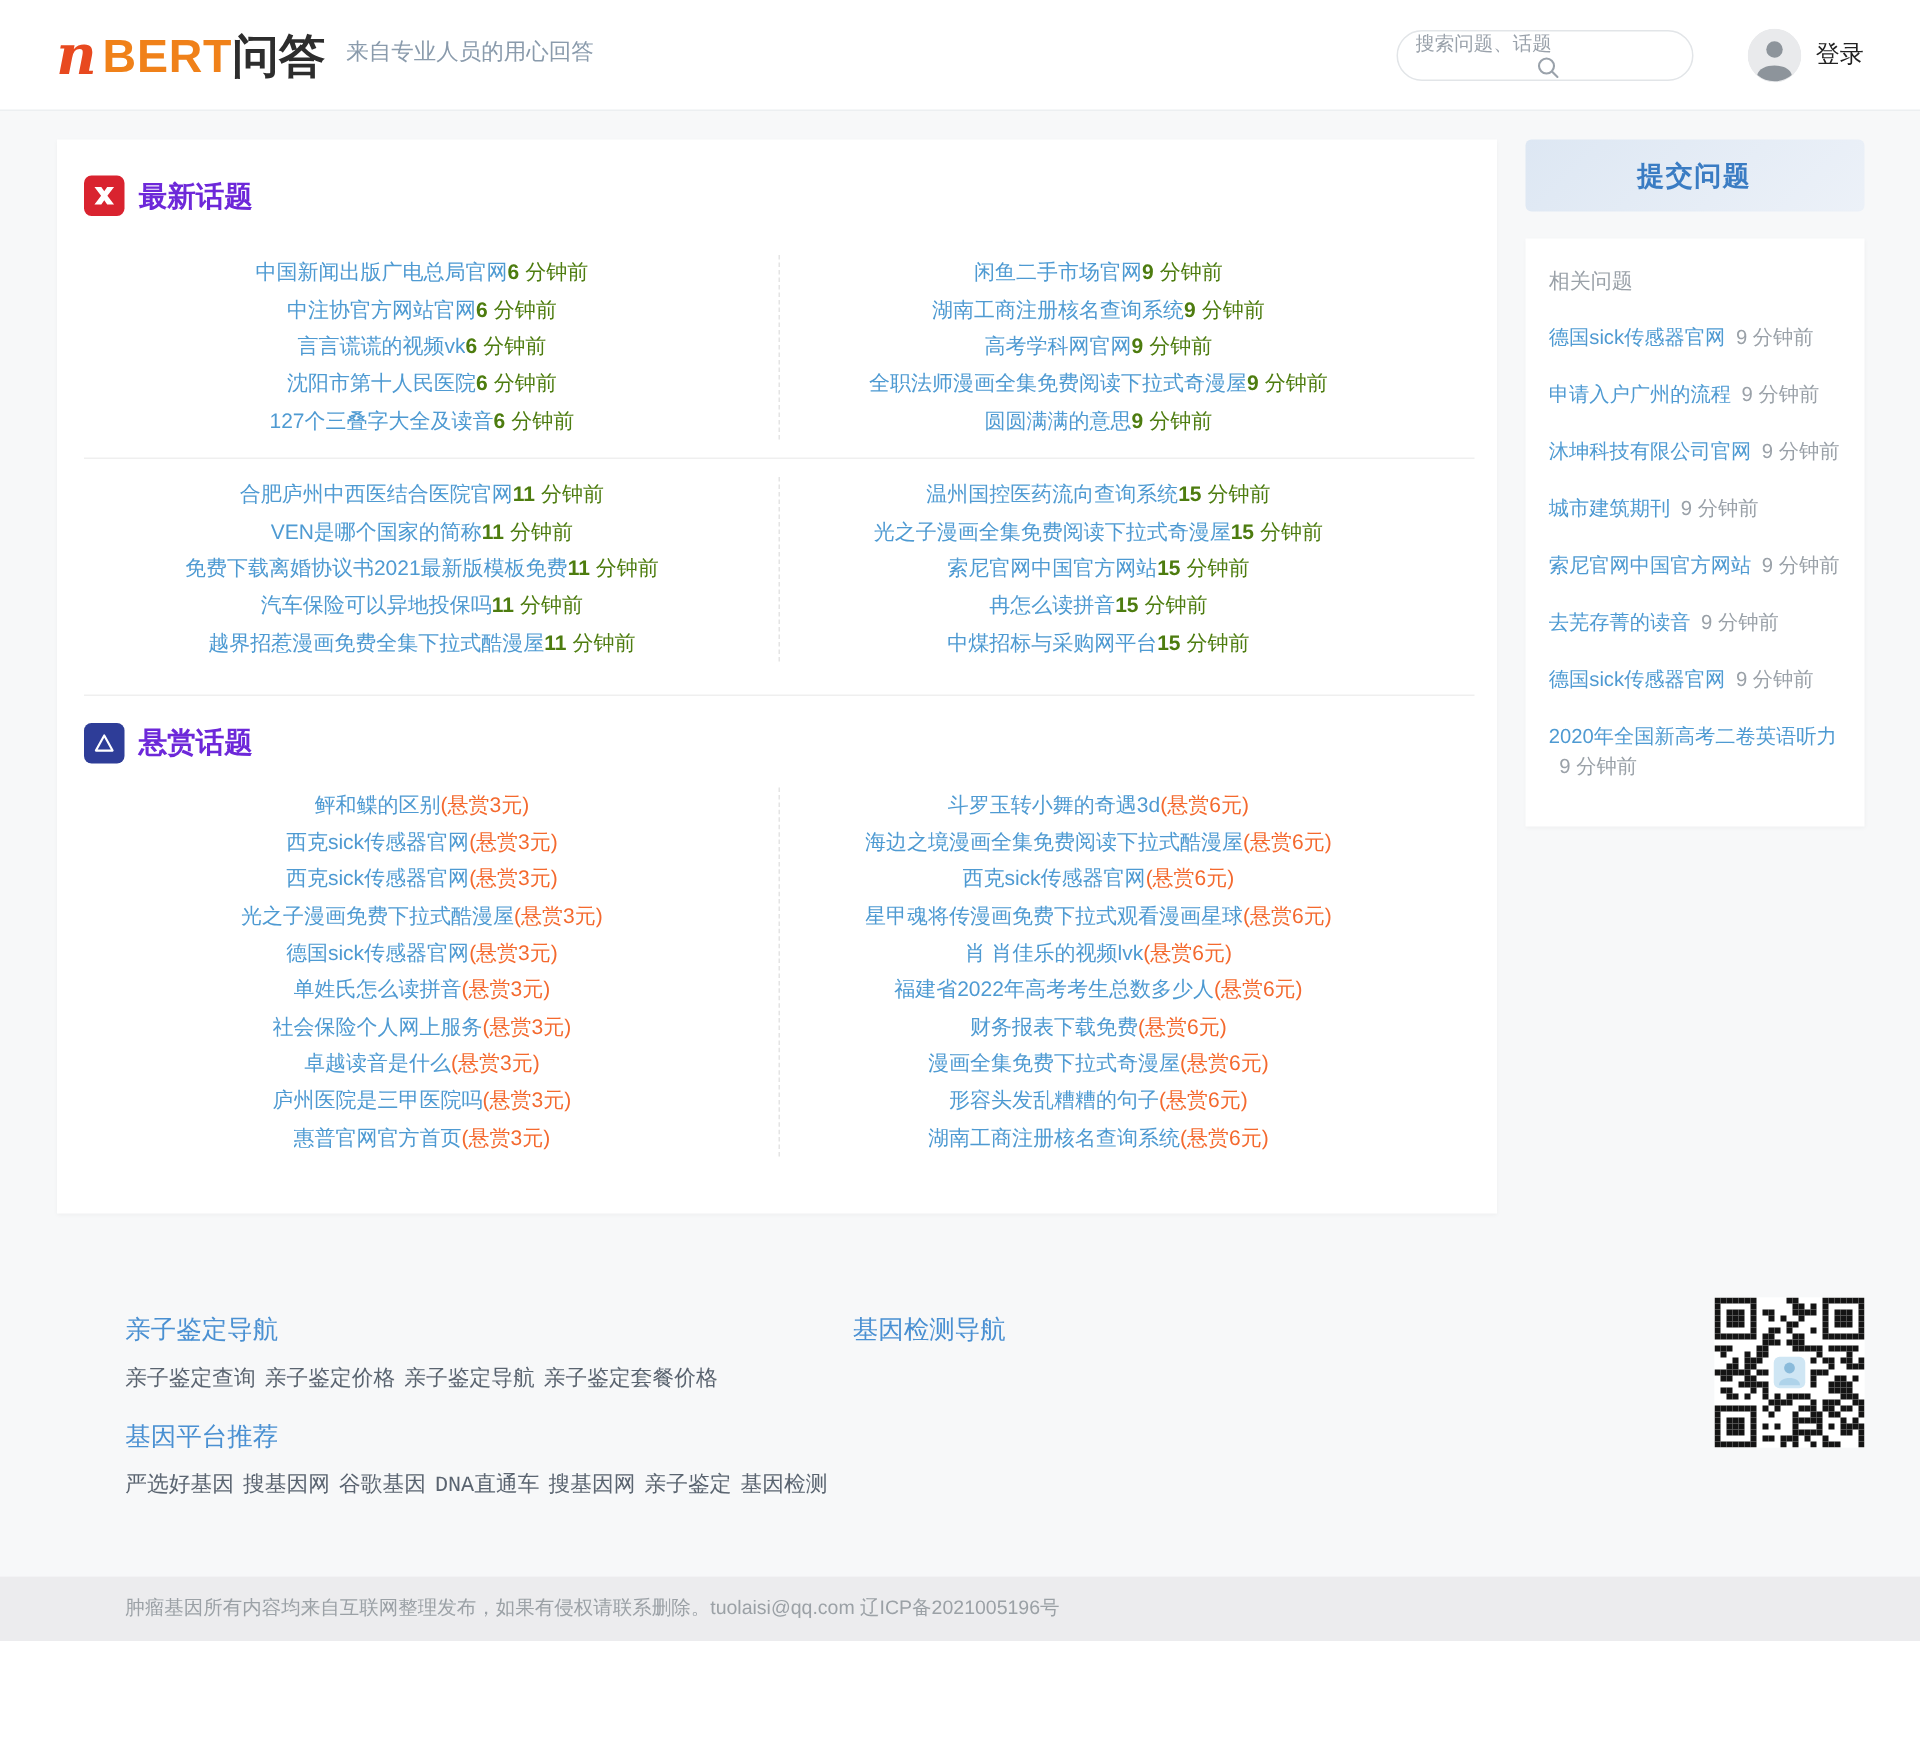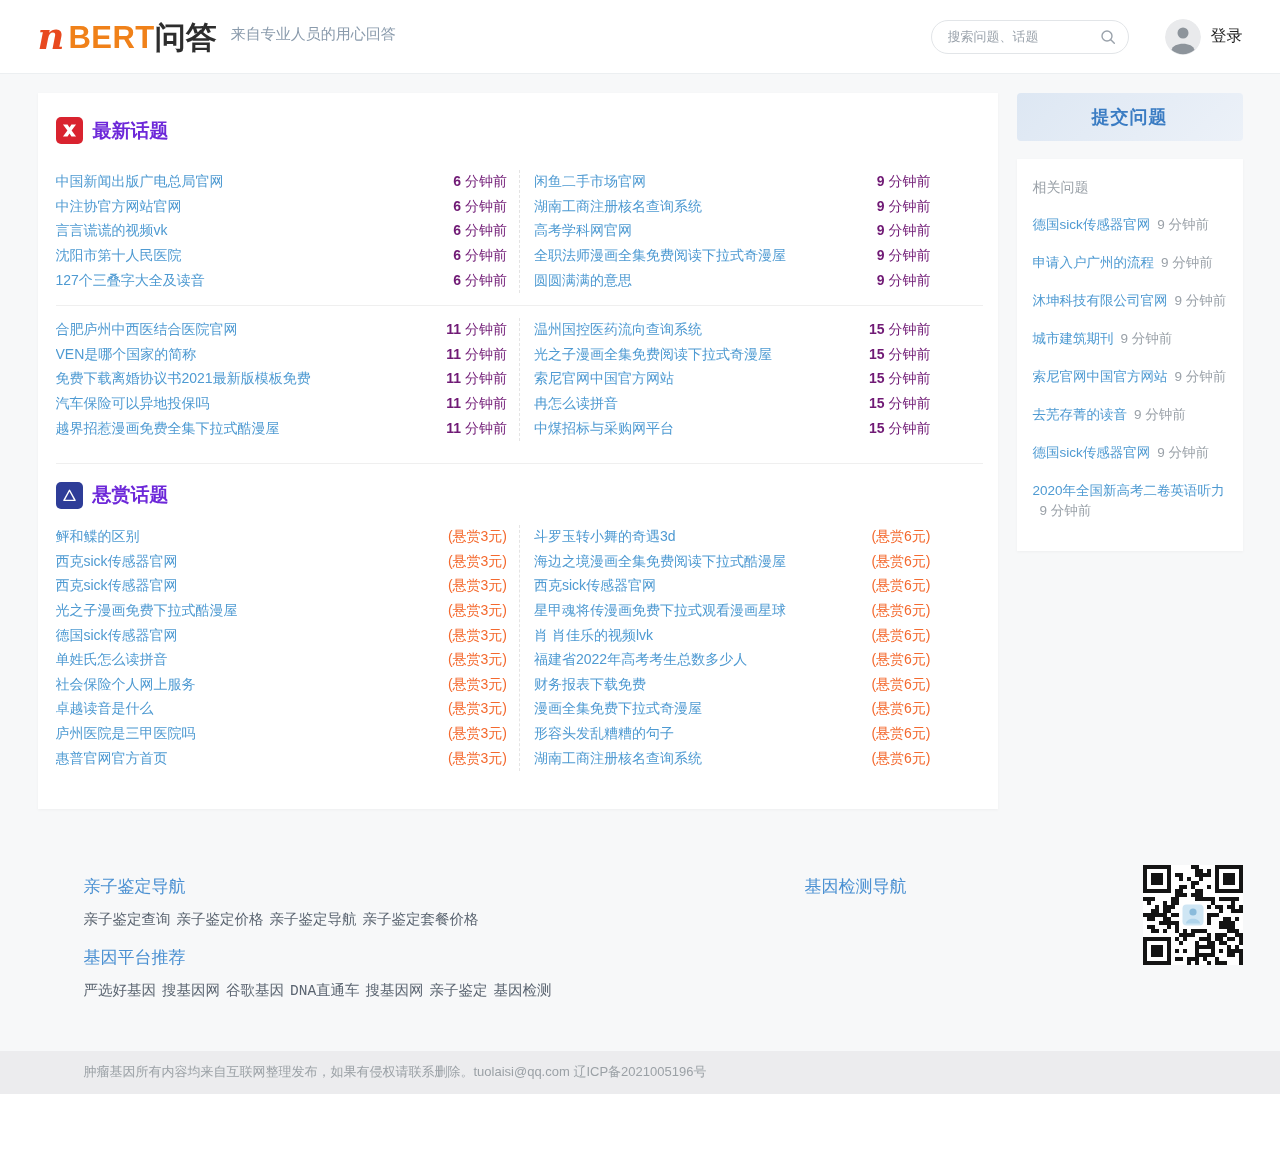--- a/index.html
+++ b/index.html
@@ -12,21 +12,21 @@
   
   .header { background:#fff; height:74px; border-bottom:1px solid #eceff1; }
   .header-inner { width:1205px; margin:0 auto; height:100%; display:flex; align-items:center; }
   .logo { display:flex; align-items:flex-end; }
   .logo-n { font-family:"DejaVu Serif","Liberation Serif",serif; font-style:italic; font-weight:bold;
             font-size:37px; color:#e8491f; line-height:0.9; margin-right:4px; }
   .logo-bert { font-size:31px; font-weight:bold; color:#f08119; letter-spacing:0.5px; line-height:1; }
   .logo-suffix { font-size:31px; font-weight:bold; color:#2d2d2d; line-height:1; }
   .tagline { font-size:15px; color:#8a9bac; margin-left:14px; padding-bottom:4px; }
   .search-box { margin-left:auto; width:198px; height:34px; border:1px solid #e2e5e8; border-radius:17px;
-                display:flex; align-items:center; padding:0 12px 0 16px; background:#fff; }
+                display:flex; align-items:center; padding:0 12px 0 16px; background:#fff;flex-direction:column; }
   .search-box input { border:none; outline:none; flex:1; font-size:13px; color:#333; min-width:0;
                       font-family:inherit; background:transparent; }
   .search-box input::placeholder { color:#9aa2ab; }
   .search-glyph { flex:none; display:flex; }
   .login-area { display:flex; align-items:center; margin-left:36px; }
   .avatar { width:36px; height:36px; border-radius:50%; overflow:hidden; display:flex; }
   .login-label { font-size:16px; color:#222; margin-left:10px; font-weight:normal; }
 
   
   .content-wrap { background:#f7f8f9; padding-top:19px; padding-bottom:48px; }
@@ -37,45 +37,45 @@
   .sec-icon { width:27px; height:27px; border-radius:5px; display:flex; align-items:center; justify-content:center; }
   .sec-icon.red { background:#d9232f; }
   .sec-icon.blue { background:#2e3d98; }
   .section-title { font-size:19px; font-weight:bold; color:#6d28d9; }
 
   .topic-grid { display:flex; padding:12px 0; }
   .topic-grid.bordered { border-top:1px solid #efefef; }
   .col { width:50%; }
   .col.c1 { padding-right:12px; }
   .col.c2 { border-left:1px dashed #e4e4e4; padding-left:14px; padding-right:52px; }
-  .topic-row { display:flex; align-items:center; justify-content:space-between; height:24.6px; }
+  .topic-row { display:flex; align-items:center; justify-content:center; height:24.6px; }
   .topic-link { color:#4e9ad2; font-size:14px; white-space:nowrap; overflow:hidden;
                 text-overflow:ellipsis; max-width:330px; }
-  .topic-time { color:#701a75; font-size:14px; white-space:nowrap; }
+  .topic-time { color:#4d7c0f; font-size:14px; white-space:nowrap; }
   .topic-time .t-num { font-weight:bold; margin-right:4px; }
   .bounty-amount { color:#f4692e; font-size:14px; white-space:nowrap; }
   .section-sep { border-top:1px solid #efefef; margin:10px 0 14px; }
 
   
   .sidebar { width:226px; }
   .submit-btn { display:block; width:100%; height:48px; border:none; border-radius:4px; cursor:pointer;
                 background:linear-gradient(135deg,#dde7f3,#ecf1f8); color:#3a7cc3; font-size:18px;
                 font-weight:bold; font-family:inherit; letter-spacing:1px; }
   .related-card { background:#fff; margin-top:18px; box-shadow:0 1px 3px rgba(0,0,0,.04);
                   padding:20px 16px 30px; }
   .related-title { font-size:14px; color:#9aa1a8; margin-bottom:4px; }
   .related-item { margin-top:18px; line-height:20px; font-size:13.5px; }
   .related-link { color:#4e9ad2; }
   .related-time { color:#9aa1a8; margin-left:7px; }
 
   
   .footer { width:1205px; margin:66px auto 0; display:flex; padding-left:46px; }
   .footer-col { display:flex; flex-direction:column; gap:14px; }
   .footer-col.f1 { width:485px;font-family:Liberation Mono, monospace; }
-  .footer-col.f2 { flex:1;align-items:center; }
+  .footer-col.f2 { flex:1; }
   .footer-heading { font-size:17px; color:#4a90d2; margin-bottom:10px; }
   .footer-links { display:flex; flex-wrap:wrap; gap:0 6px; }
   .footer-link { color:#5a6470; font-size:14.5px; line-height:24px; }
   .qr-wrap { width:100px; height:100px; margin-top:-10px; margin-right:0; flex:none; background:#fff; }
 
   
   .copyright-bar { background:#ececee; height:43px; display:flex; align-items:center; }
   .copyright-text { width:1205px; margin:0 auto; padding-left:46px; font-size:13px; color:#9ba1a6; }
   .bottom-space { height:112px; background:#fff; }
 </style>

